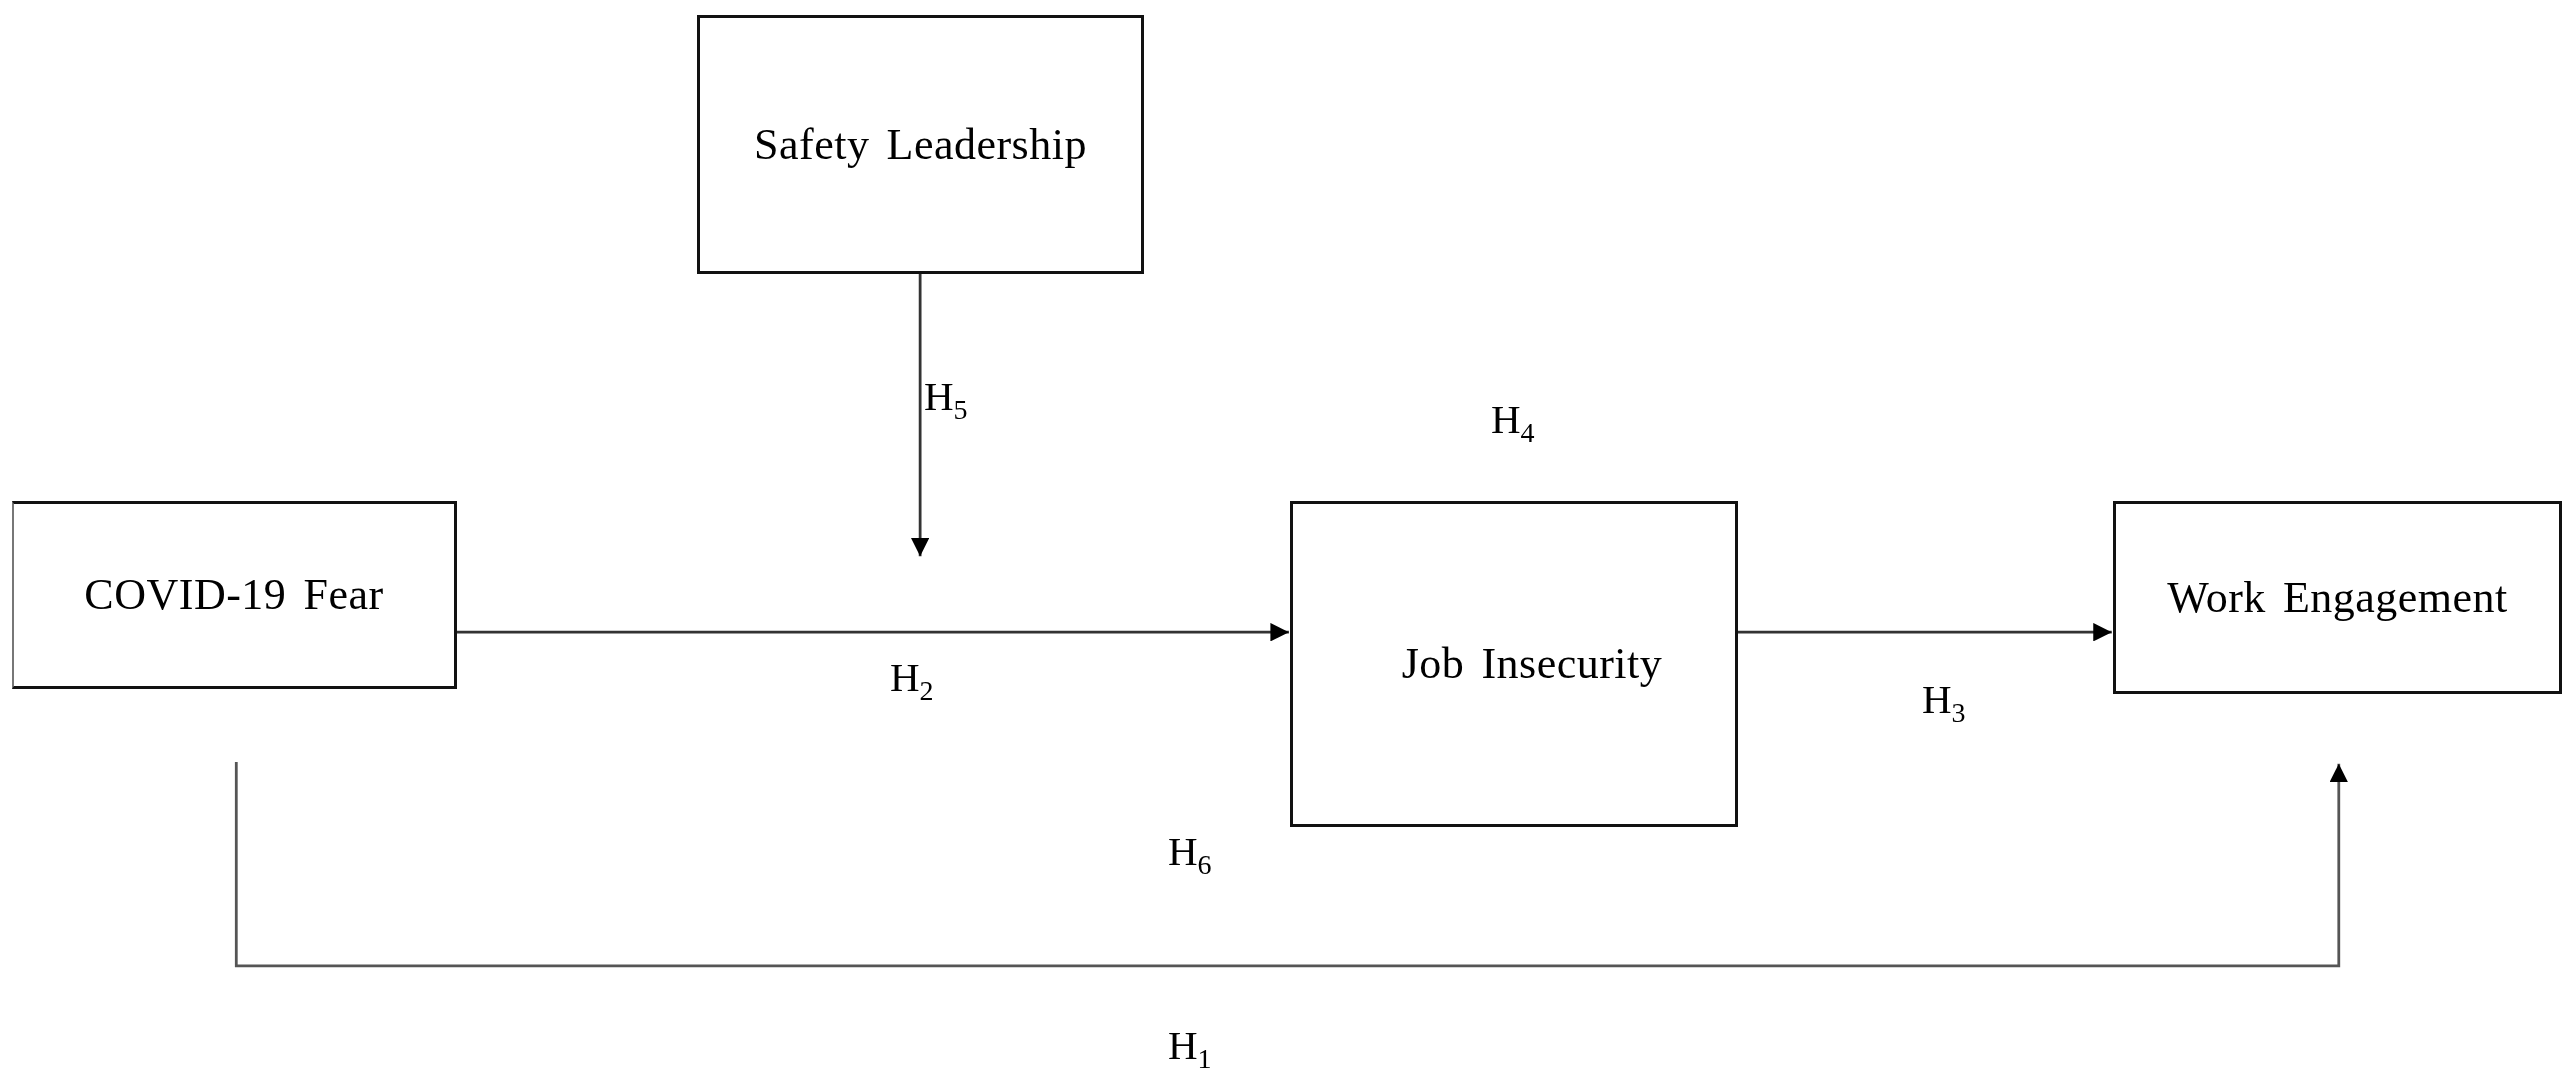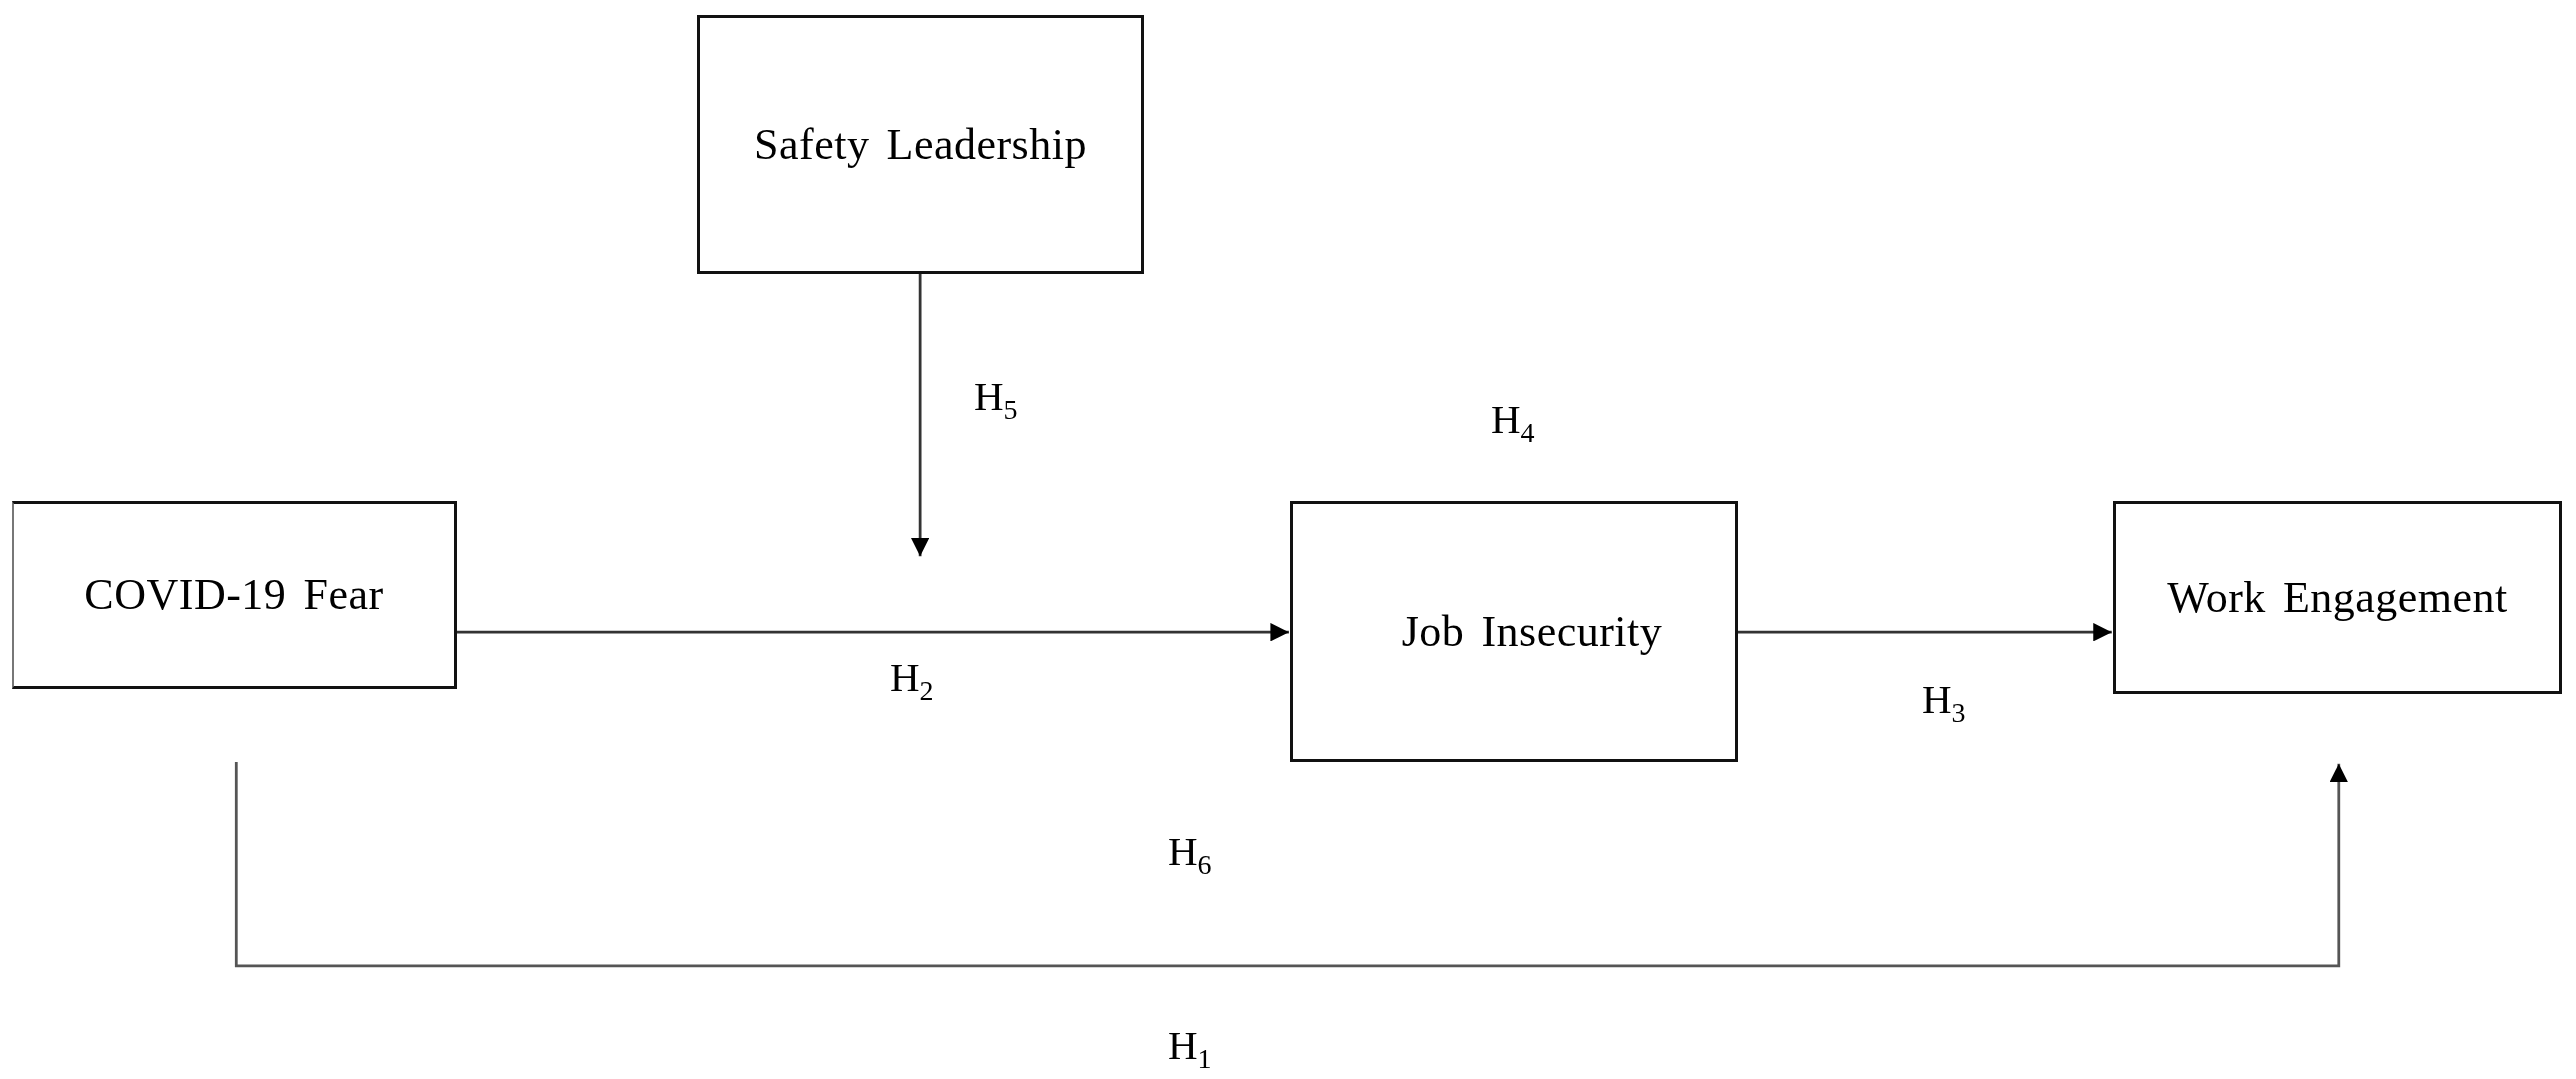--- a/index.html
+++ b/index.html
@@ -77,29 +77,29 @@
   </svg>
 
   <div class="box" style="left:697px; top:15px; width:447px; height:259px;">
     <span class="box-label">Safety Leadership</span>
   </div>
 
   <div class="box" style="left:12px; top:501px; width:445px; height:188px; border-left-color:#777777; border-left-width:2.8px;text-align:right;">
     <span class="box-label">COVID-19 Fear</span>
   </div>
 
-  <div class="box" style="left:1290px; top:501px; width:448px; height:261px;padding-left:36px;">
+  <div class="box" style="left:1290px; top:501px; width:448px; height:326px;padding-left:36px;">
     <span class="box-label">Job Insecurity</span>
   </div>
 
   <div class="box" style="left:2113px; top:501px; width:449px; height:193px;">
     <span class="box-label">Work Engagement</span>
   </div>
 
-  <div class="hyp" style="left:974px; top:376px;">
+  <div class="hyp" style="left:924px; top:376px;">
     <span>H</span><sub>5</sub>
   </div>
 
   <div class="hyp" style="left:1491px; top:399px;">
     <span>H</span><sub>4</sub>
   </div>
 
   <div class="hyp" style="left:890px; top:657px;">
     <span>H</span><sub>2</sub>
   </div>

